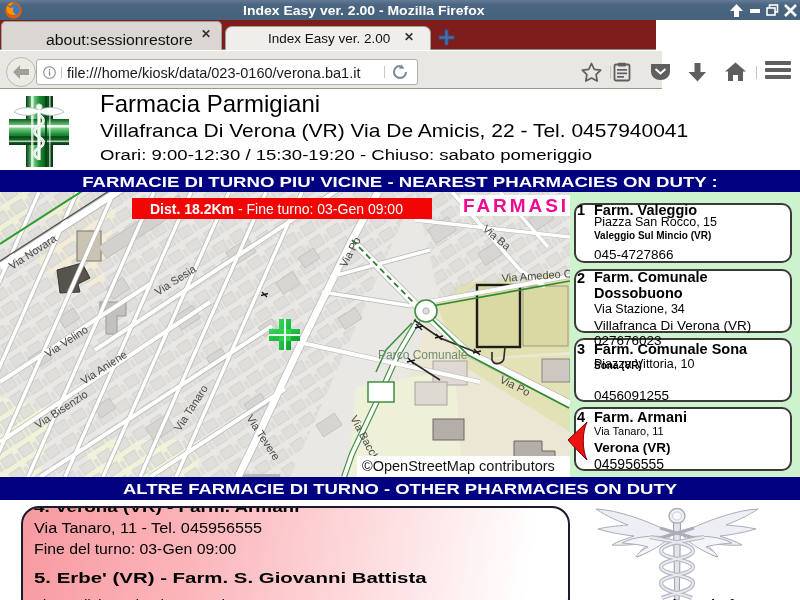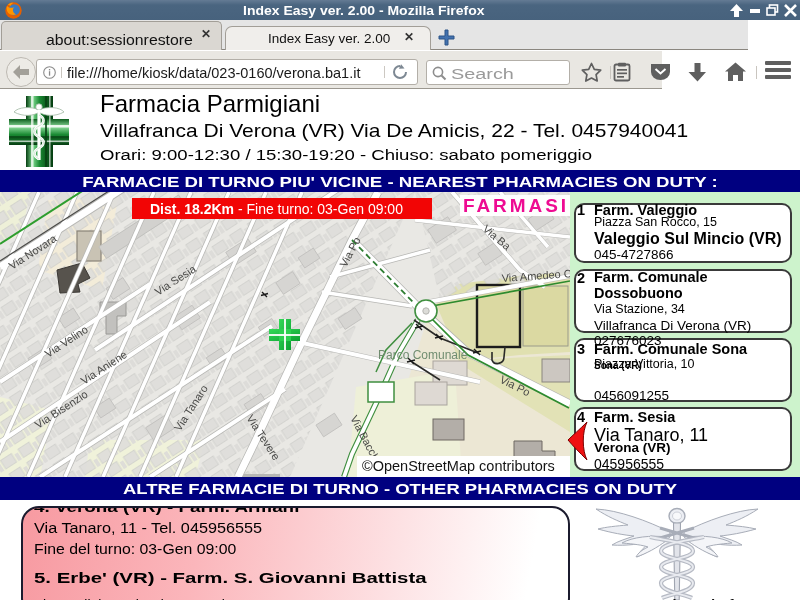--- a/index.html
+++ b/index.html
@@ -21,21 +21,21 @@
   <div class="abs" style="left:750px;top:9px;width:10px;height:3.5px;background:#fff"></div>
   <svg class="abs" style="left:766px;top:4px" width="13" height="12" viewBox="0 0 13 12">
     <rect x="3.5" y="1" width="8" height="7" fill="none" stroke="#fff" stroke-width="1.6"></rect>
     <rect x="1" y="4" width="8" height="7" fill="#47627d" stroke="#fff" stroke-width="1.6"></rect>
   </svg>
   <svg class="abs" style="left:784px;top:4px" width="13" height="13" viewBox="0 0 13 13">
     <path d="M1,1 L12,12 M12,1 L1,12" stroke="#fff" stroke-width="2.6"></path>
   </svg>
 </div>
 
-<div class="abs" style="left:0;top:20px;width:748px;height:30px;background:#e5e5e5;border-bottom:1px solid #8a867f">
+<div class="abs" style="left:0;top:20px;width:656px;height:30px;background:#7f1d1d;border-bottom:1px solid #8a867f">
   <div class="abs" style="left:1px;top:1px;width:221px;height:29px;background:#dad7d2;border:1px solid #a29e97;border-bottom:none;border-radius:5px 5px 0 0">
     <div class="abs" style="left:44px;top:10px;font-size:14px;color:#111;transform:scaleX(1.13);transform-origin:0 0;white-space:nowrap">about:sessionrestore</div>
     <div class="abs" style="left:199px;top:5px;font-size:12px;font-weight:bold;color:#333">✕</div>
   </div>
   <div class="abs" style="left:225px;top:6px;width:206px;height:24px;background:#f0eeeb;border:1px solid #a29e97;border-bottom:none;border-radius:7px 7px 0 0">
     <div class="abs" style="left:42px;top:4px;font-size:13.5px;color:#111;white-space:nowrap">Index Easy ver. 2.00</div>
     <div class="abs" style="left:178px;top:3px;font-size:12px;font-weight:bold;color:#333">✕</div>
   </div>
   <svg class="abs" style="left:437px;top:8px" width="19" height="19" viewBox="0 0 19 19">
     <path d="M8,2 h3 v6 h6 v3 h-6 v6 h-3 v-6 H2 v-3 h6 z" fill="#4271ae" stroke="#2c5588" stroke-width="1"></path>
@@ -53,27 +53,20 @@
     <rect x="5.9" y="5.2" width="1.3" height="4.5" fill="#8a8a8a"></rect>
     <rect x="5.9" y="3" width="1.3" height="1.4" fill="#8a8a8a"></rect>
   </svg>
   <div class="abs" style="left:61px;top:16px;width:1px;height:11px;background:#c9c5bf"></div>
   <div class="abs" style="left:67px;top:14px;font-size:14.5px;color:#1a1a1a;white-space:nowrap">file:///home/kiosk/data/023-0160/verona.ba1.it</div>
   <div class="abs" style="left:384px;top:15px;width:1px;height:12px;background:#ccc8c2"></div>
   <svg class="abs" style="left:392px;top:13px" width="16" height="16" viewBox="0 0 16 16">
     <path d="M8,2 A6,6 0 1 0 14,8" fill="none" stroke="#7d8893" stroke-width="2"></path>
     <path d="M8,0 L8,5 L13,2.5 z" fill="#7d8893" transform="rotate(25 8 2.5)"></path>
   </svg>
-  <div class="abs" style="left:426px;top:9px;width:144px;height:25px;background:#fff;border:1px solid #b3afa8;border-radius:3px">
-    <svg class="abs" style="left:5px;top:5px" width="15" height="15" viewBox="0 0 15 15">
-      <circle cx="6" cy="6" r="4.6" fill="none" stroke="#8d8d8d" stroke-width="1.6"></circle>
-      <line x1="9.5" y1="9.5" x2="13.5" y2="13.5" stroke="#8d8d8d" stroke-width="2"></line>
-    </svg>
-    <div class="abs" style="left:24px;top:4px;font-size:15.5px;color:#9a9a9a;transform:scaleX(1.28);transform-origin:0 0">Search</div>
-  </div>
   <svg class="abs" style="left:581px;top:11px" width="21" height="21" viewBox="0 0 21 21">
     <path d="M10.5,1.5 L13.3,7.3 L19.7,8.2 L15.1,12.7 L16.2,19 L10.5,16 L4.8,19 L5.9,12.7 L1.3,8.2 L7.7,7.3 z" fill="none" stroke="#5f5f5f" stroke-width="1.7" stroke-linejoin="round"></path>
   </svg>
   <div class="abs" style="left:610px;top:15px;width:1px;height:13px;background:#c9c5bf"></div>
   <svg class="abs" style="left:612px;top:11px" width="20" height="21" viewBox="0 0 20 21">
     <rect x="2.5" y="2.5" width="15" height="16" fill="none" stroke="#5f5f5f" stroke-width="1.8" rx="1.5"></rect>
     <rect x="6" y="0.8" width="8" height="3.6" fill="#5f5f5f" rx="1"></rect>
     <rect x="5" y="7" width="10" height="1.7" fill="#5f5f5f"></rect>
     <rect x="5" y="10.5" width="10" height="1.7" fill="#5f5f5f"></rect>
     <rect x="5" y="14" width="7" height="1.7" fill="#5f5f5f"></rect>
@@ -309,35 +302,35 @@
 </div>
 
 <div class="abs" style="left:570px;top:192px;width:230px;height:285px;background:#cdf3cc"></div>
 <div class="abs" style="left:574px;top:203px;width:218px;height:60px;background:#fff;border:2px solid #3a3a3a;border-radius:10px"></div>
 <div class="abs" style="left:574px;top:269px;width:218px;height:64px;background:#fff;border:2px solid #3a3a3a;border-radius:10px"></div>
 <div class="abs" style="left:574px;top:338px;width:218px;height:64px;background:#fff;border:2px solid #3a3a3a;border-radius:10px"></div>
 <div class="abs" style="left:574px;top:407px;width:218px;height:64px;background:#fff;border:2px solid #3a3a3a;border-radius:10px"></div>
 <div class="abs" style="left:577px;top:202px;font-size:14.5px;font-weight:bold">1</div>
 <div class="abs" style="left:594px;top:202px;font-size:14.5px;font-weight:bold">Farm. Valeggio</div>
 <div class="abs" style="left:594px;top:214.5px;font-size:12.5px">Piazza San Rocco, 15</div>
-<div class="abs" style="left:594px;top:230px;font-size:16px;font-weight:bold">Valeggio Sul Mincio (VR)</div>
+<div class="abs" style="left:594px;top:230px;font-size:10px;font-weight:bold">Valeggio Sul Mincio (VR)</div>
 <div class="abs" style="left:594px;top:246.5px;font-size:13.5px">045-4727866</div>
 <div class="abs" style="left:577px;top:270px;font-size:14.5px;font-weight:bold">2</div>
 <div class="abs" style="left:594px;top:270px;font-size:14.5px;font-weight:bold;line-height:15.8px">Farm. Comunale<br>Dossobuono</div>
 <div class="abs" style="left:594px;top:302px;font-size:12.5px">Via Stazione, 34</div>
 <div class="abs" style="left:594px;top:317.5px;font-size:13.5px;font-weight:normal">Villafranca Di Verona (VR)</div>
 <div class="abs" style="left:594px;top:333px;font-size:13.5px">027676023</div>
 <div class="abs" style="left:577px;top:341px;font-size:14.5px;font-weight:bold">3</div>
 <div class="abs" style="left:594px;top:341px;font-size:14.5px;font-weight:bold">Farm. Comunale Sona</div>
 <div class="abs" style="left:594px;top:356.5px;font-size:12.5px">Piazza Vittoria, 10</div>
 <div class="abs" style="left:594px;top:360px;font-size:10px;font-weight:bold">Sona (VR)</div>
 <div class="abs" style="left:594px;top:387.5px;font-size:13.5px">0456091255</div>
 <div class="abs" style="left:577px;top:409px;font-size:14.5px;font-weight:bold">4</div>
-<div class="abs" style="left:594px;top:409px;font-size:14.5px;font-weight:bold">Farm. Sesia</div>
-<div class="abs" style="left:594px;top:424.5px;font-size:18px">Via Tanaro, 11</div>
+<div class="abs" style="left:594px;top:409px;font-size:14.5px;font-weight:bold">Farm. Armani</div>
+<div class="abs" style="left:594px;top:424.5px;font-size:11px">Via Tanaro, 11</div>
 <div class="abs" style="left:594px;top:440px;font-size:13.5px;font-weight:bold">Verona (VR)</div>
 <div class="abs" style="left:594px;top:455.5px;font-size:14px">045956555</div>
 <svg class="abs" style="left:567px;top:420px" width="21" height="42" viewBox="0 0 21 42">
   <path d="M20,2 C12,10 6,15 1,20 C6,26 12,32 20,40 C15,30 15,12 20,2 z" fill="#ee1111" stroke="#7a0000" stroke-width="1"></path>
 </svg>
 
 <div class="abs" style="left:0;top:477px;width:800px;height:23px;background:#000080"></div>
 <div class="abs" style="left:0;top:478px;width:800px;color:#fff;font-weight:bold;font-size:15.5px;text-align:center;line-height:22px;transform:scaleX(1.19);transform-origin:400px 0">ALTRE FARMACIE DI TURNO - OTHER PHARMACIES ON DUTY</div>
 
 <div class="abs" style="left:0;top:500px;width:800px;height:100px;background:#fff"></div>

